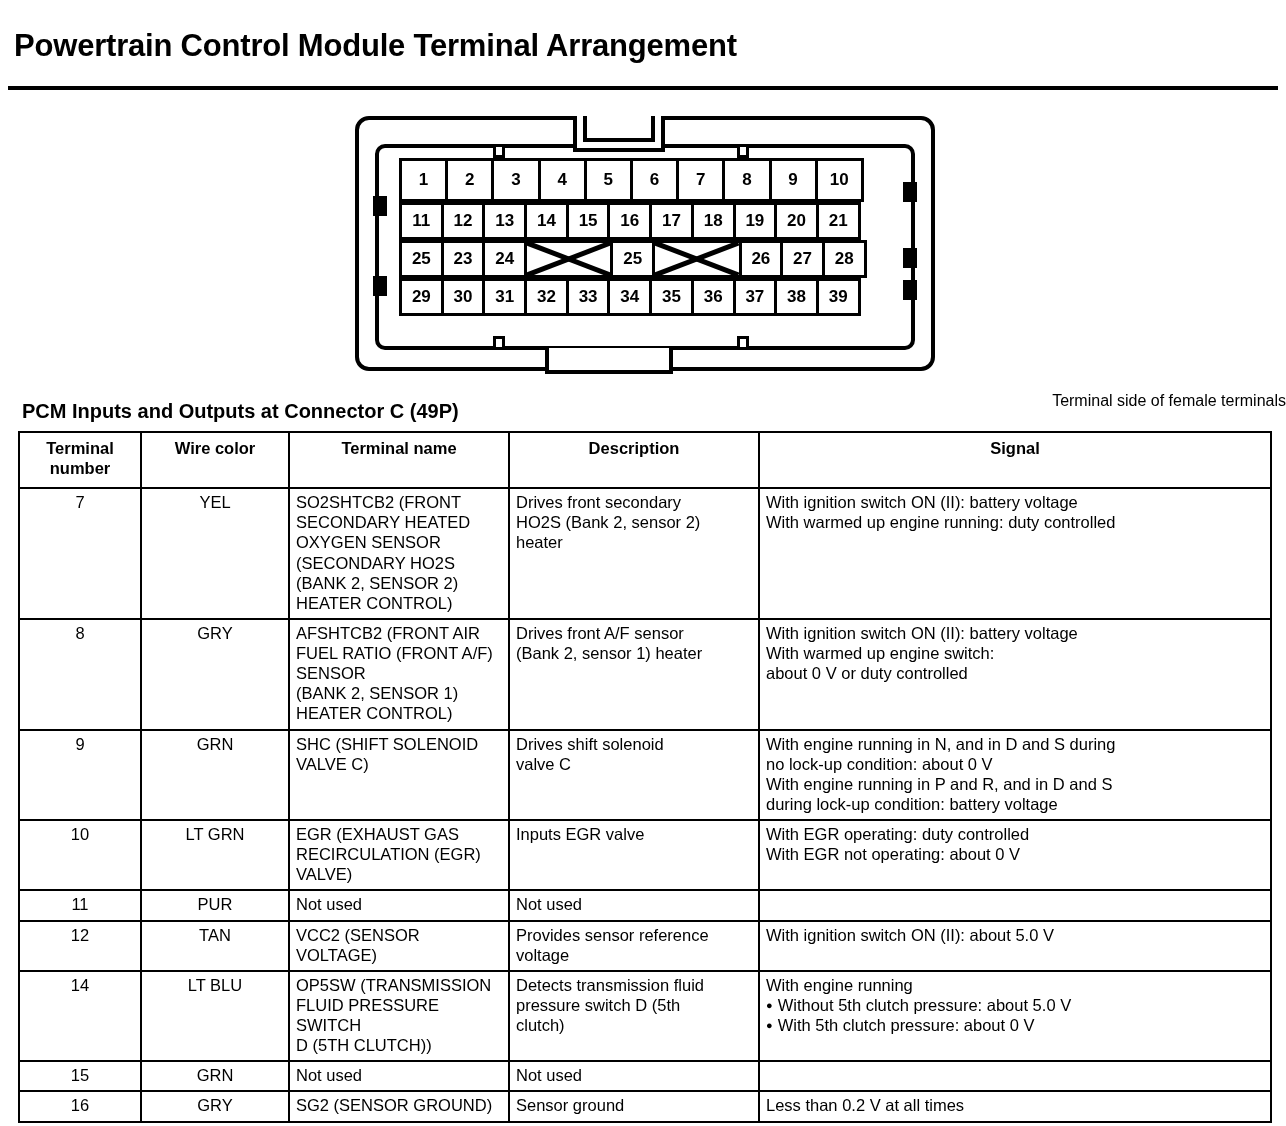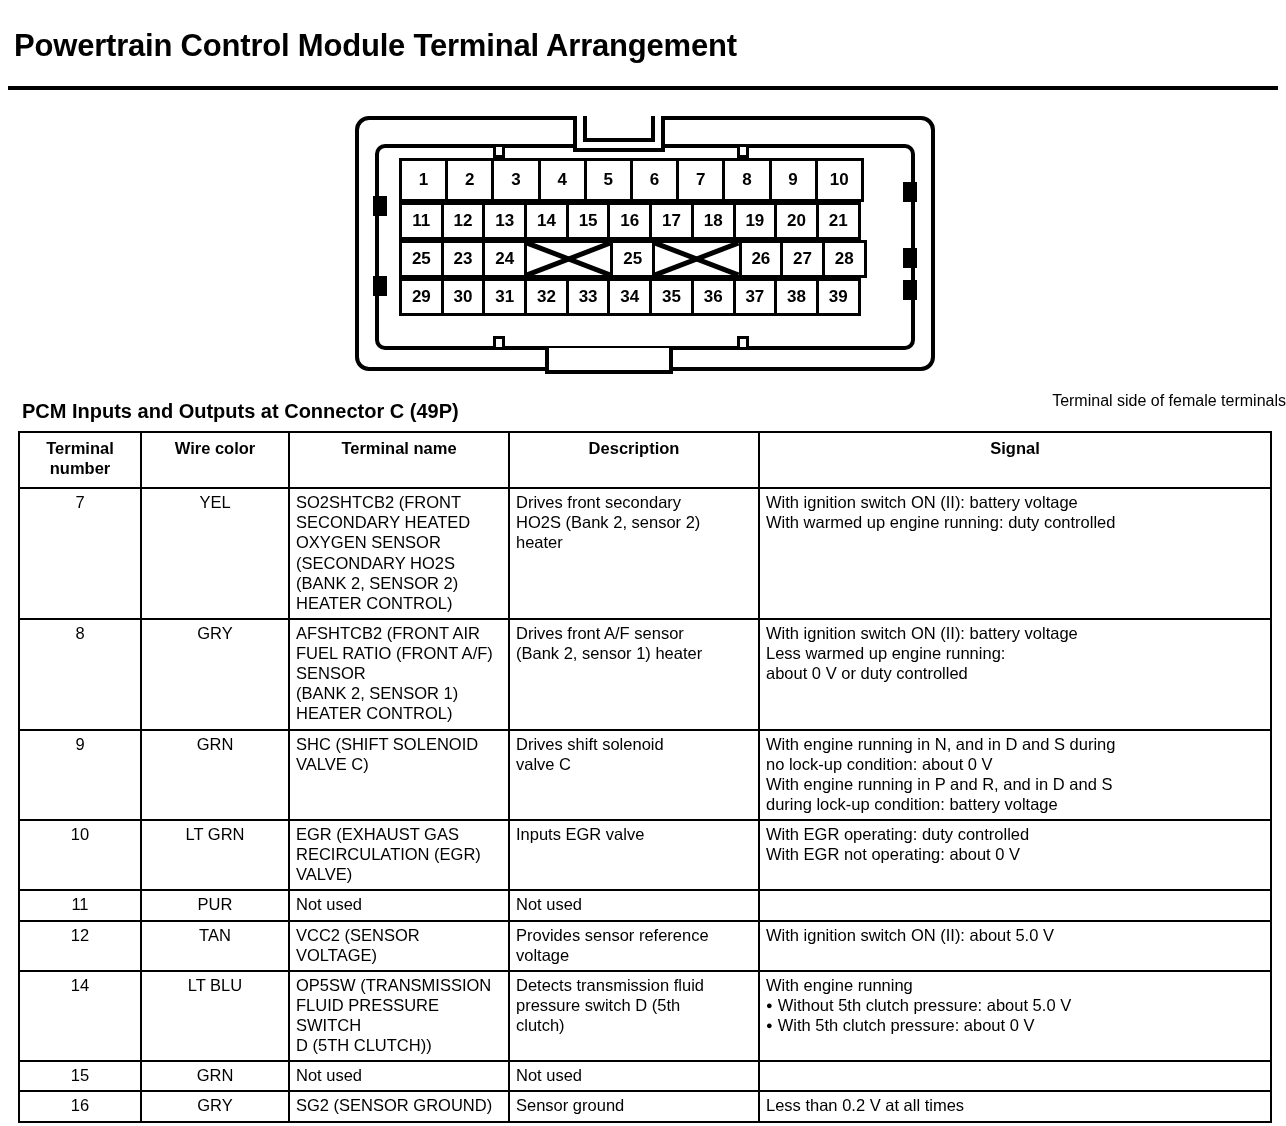--- a/index.html
+++ b/index.html
@@ -394,21 +394,21 @@
           <span class="cell-line">SENSOR</span>
           <span class="cell-line">(BANK 2, SENSOR 1)</span>
           <span class="cell-line">HEATER CONTROL)</span>
         </td>
         <td>
           <span class="cell-line">Drives front A/F sensor</span>
           <span class="cell-line">(Bank 2, sensor 1) heater</span>
         </td>
         <td>
           <span class="cell-line">With ignition switch ON (II): battery voltage</span>
-          <span class="cell-line">Less warmed up engine running:</span>
+          <span class="cell-line">With warmed up engine switch:</span>
           <span class="cell-line">about 0 V or duty controlled</span>
         </td>
       </tr>
       <tr>
         <td class="center">9</td>
         <td class="center">GRN</td>
         <td>
           <span class="cell-line">SHC (SHIFT SOLENOID</span>
           <span class="cell-line">VALVE C)</span>
         </td>

